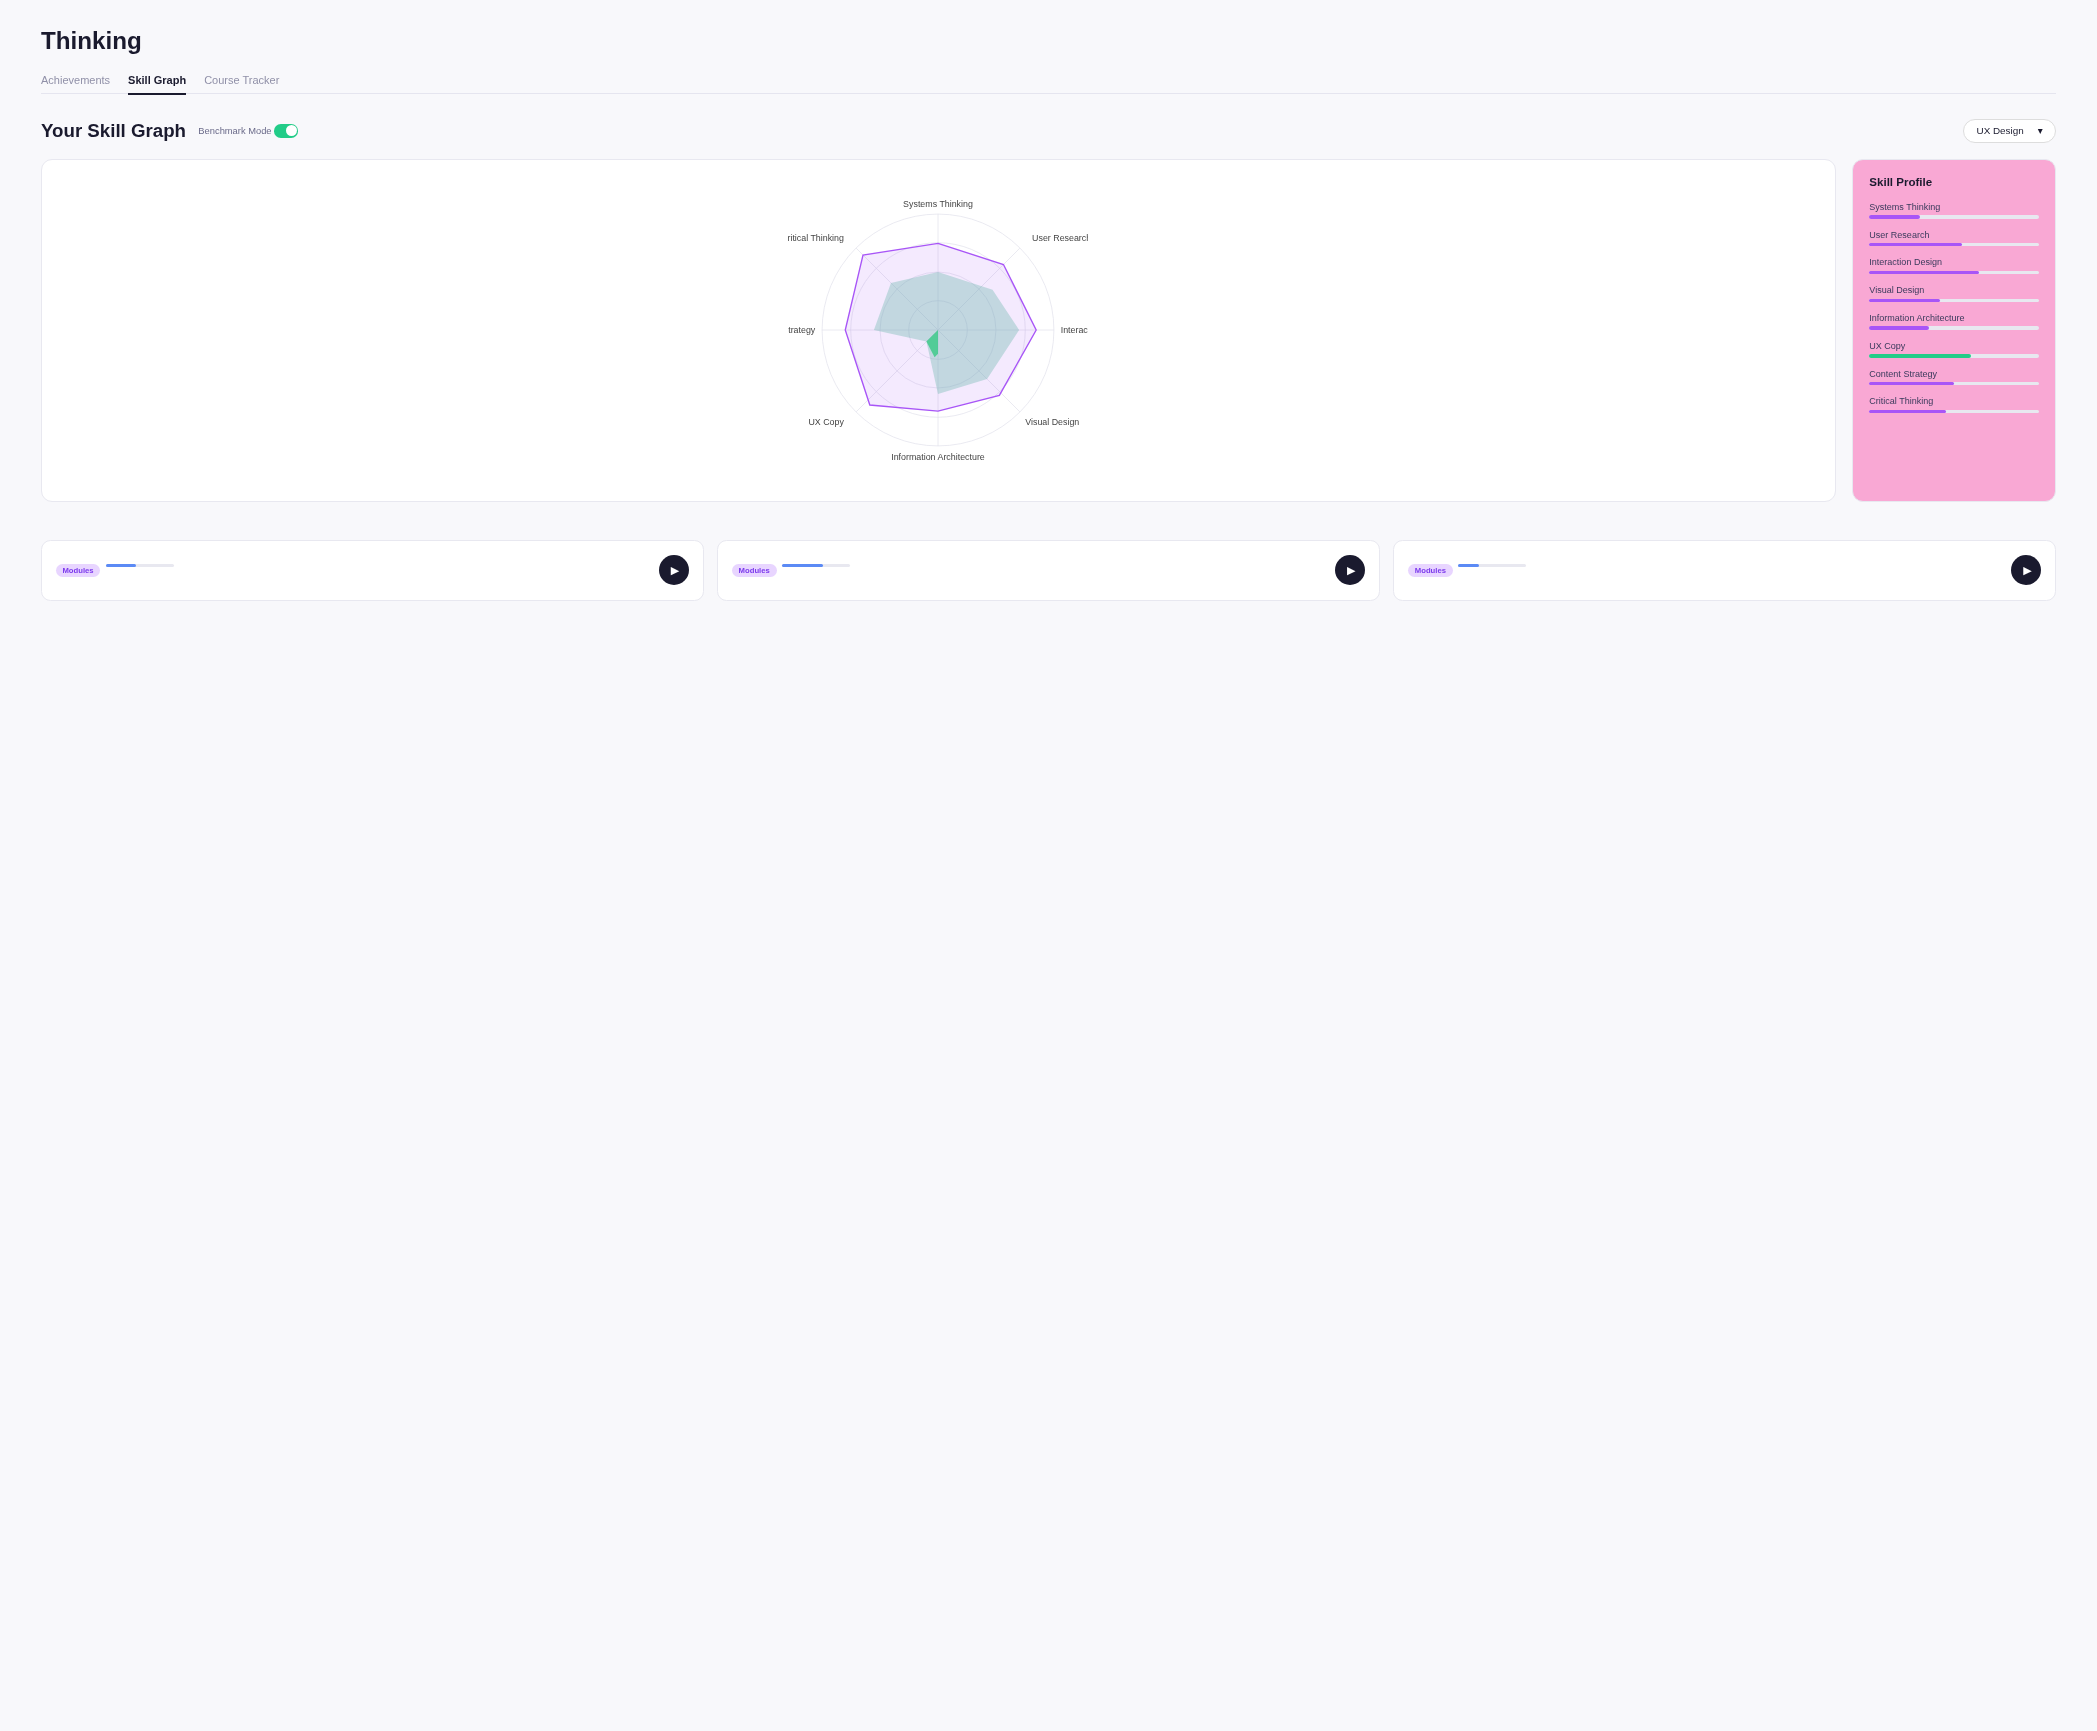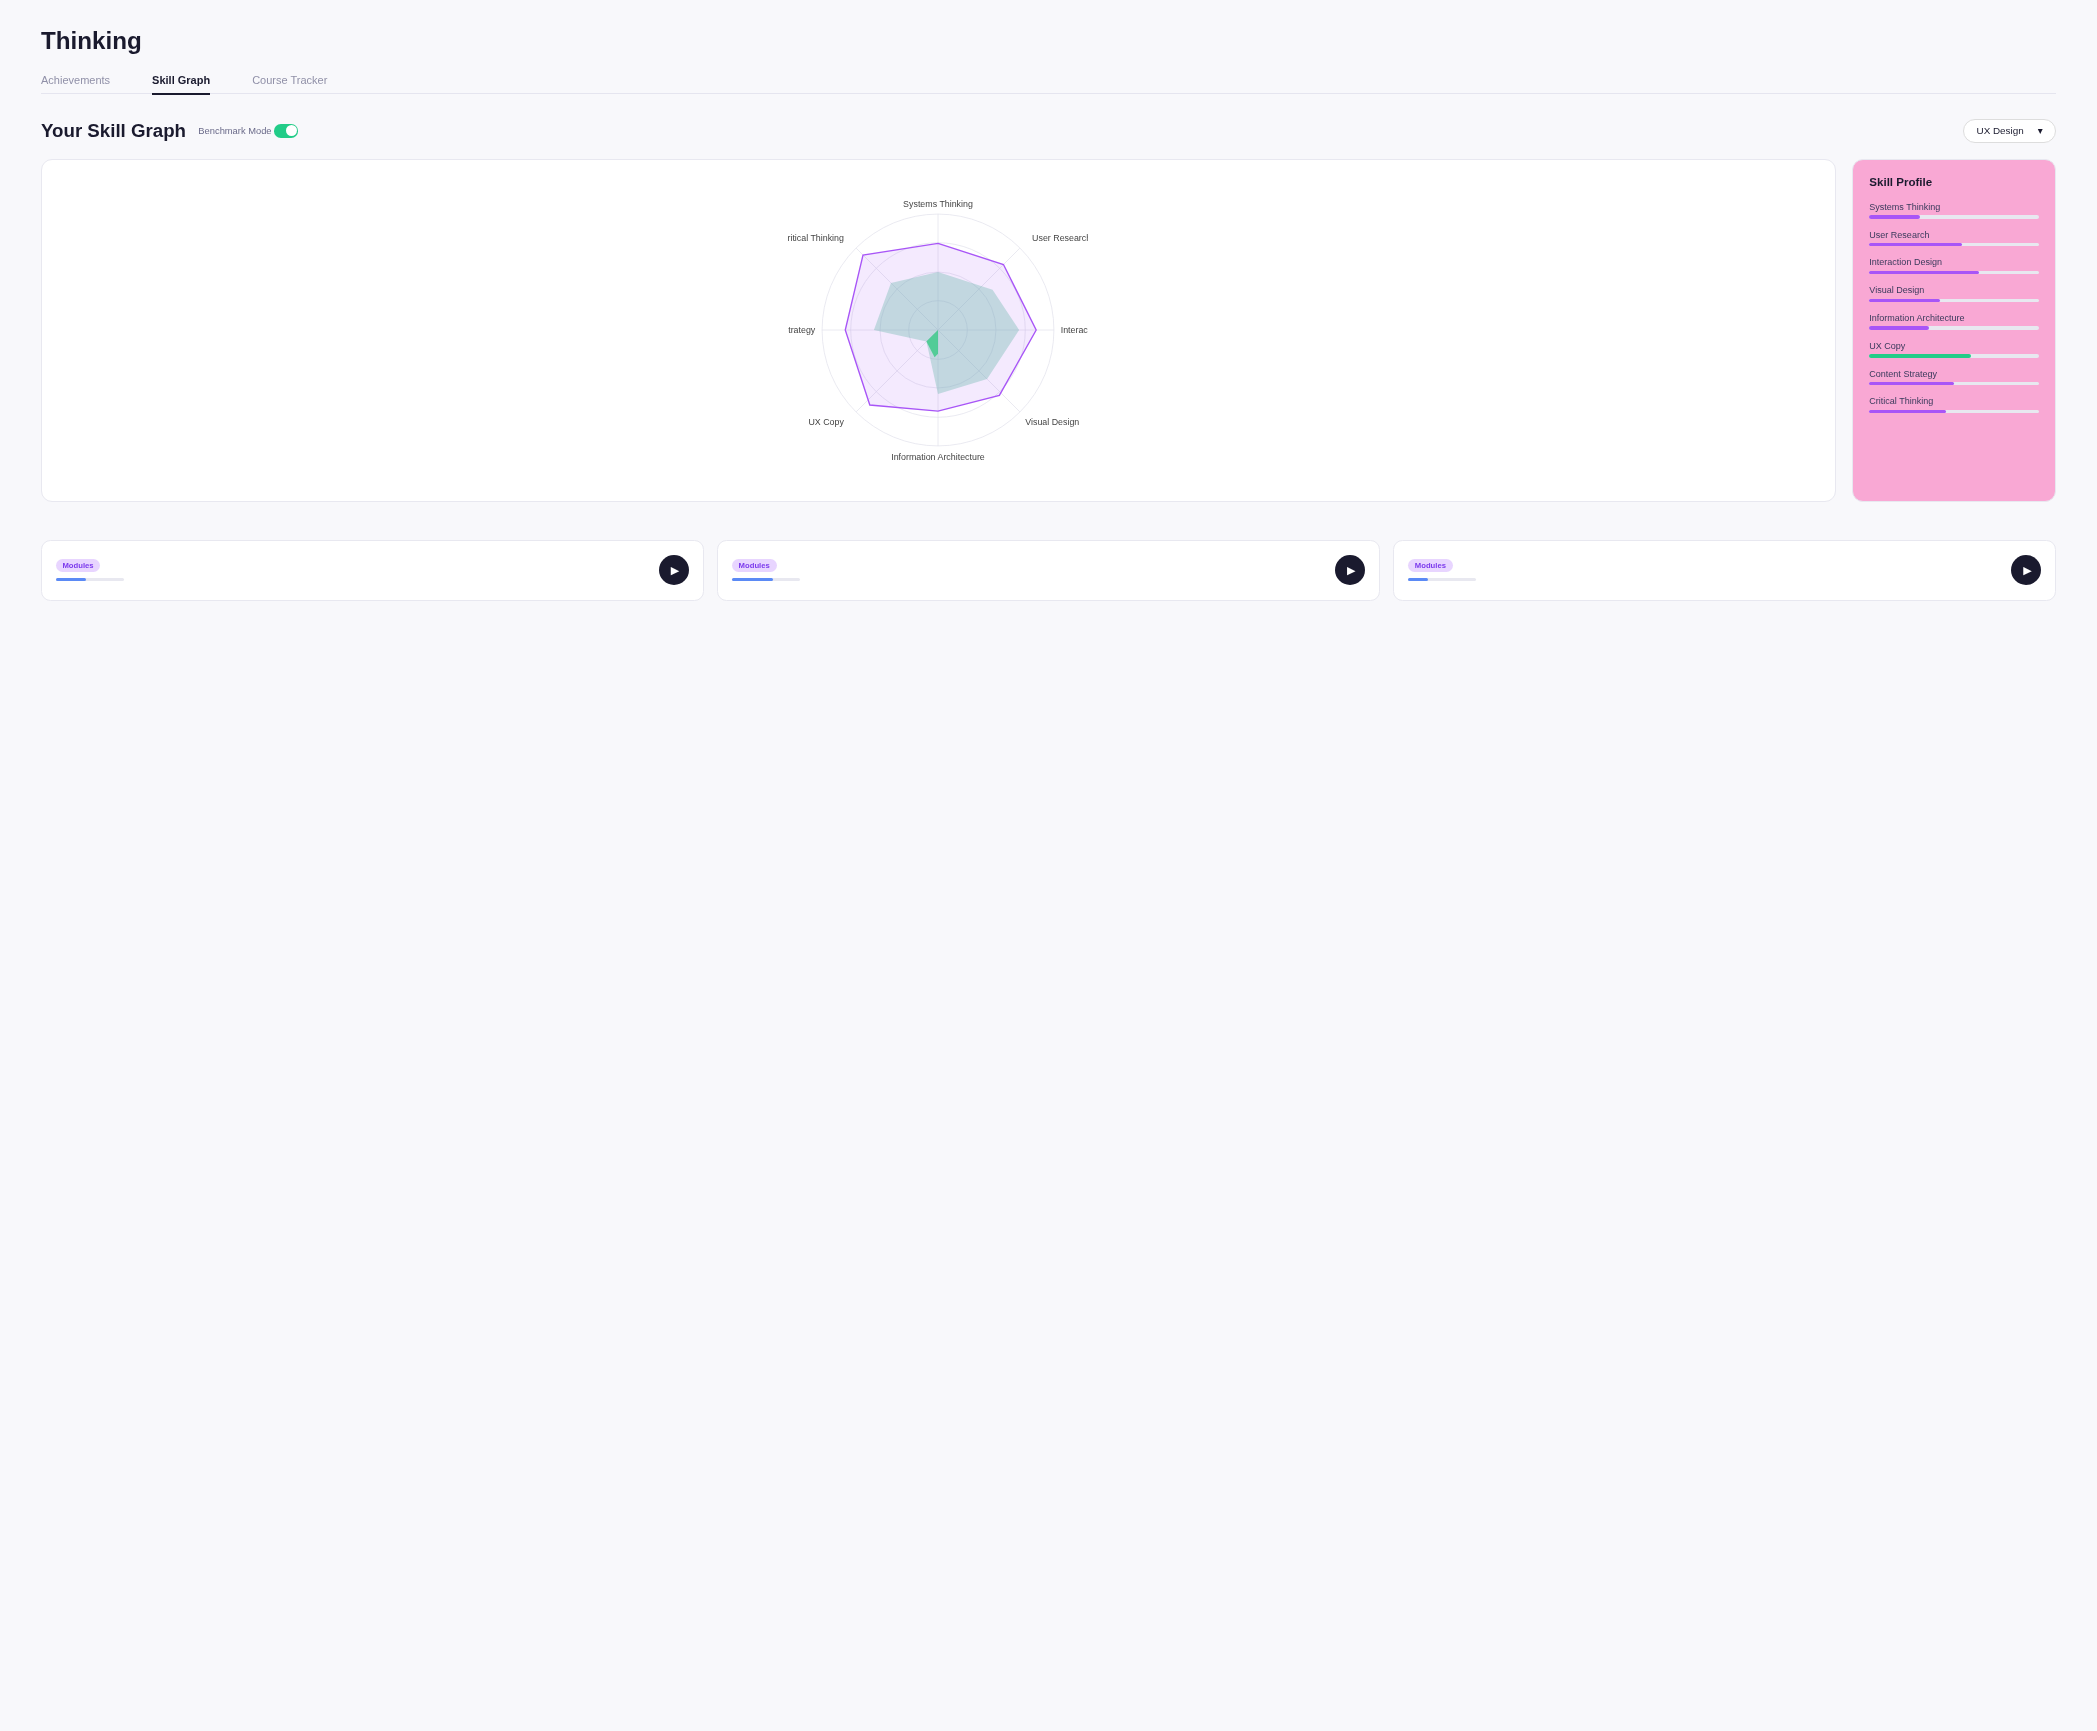--- a/index.html
+++ b/index.html
@@ -10,21 +10,21 @@
       padding: 27px 41px;
     }
     h1.dashboard-title {
       font-size: 2.2rem;
       font-weight: 700;
       color: #1a1a2e;
       margin-bottom: 19px;
     }
     .tabs {
       display: flex;
-      gap: 42px;
+      gap: 18px;
       border-bottom: 1.4px solid #e5e5ef;
       margin-bottom: 24.5px;
     }
     .tab {
       padding-bottom: 6.8px;
       font-size: 1rem;
       cursor: pointer;
       color: #9090a8;
       border-bottom: 2px solid transparent;
       margin-bottom: -1.4px;
@@ -185,21 +185,20 @@
       border-radius: 9.5px;
       border: 0.7px solid #e8e8f0;
       padding: 13.6px;
       display: flex;
       align-items: center;
       justify-content: space-between;
       min-height: 61px;
     }
     .card-left {
       display: flex;
-      flex-direction: column;
       gap: 5.4px;
     }
     .modules-badge {
       background: #e8d5ff;
       color: #7c3aed;
       font-size: 0.7rem;
       font-weight: 600;
       padding: 2px 6.8px;
       border-radius: 6.8px;
       width: fit-content;

